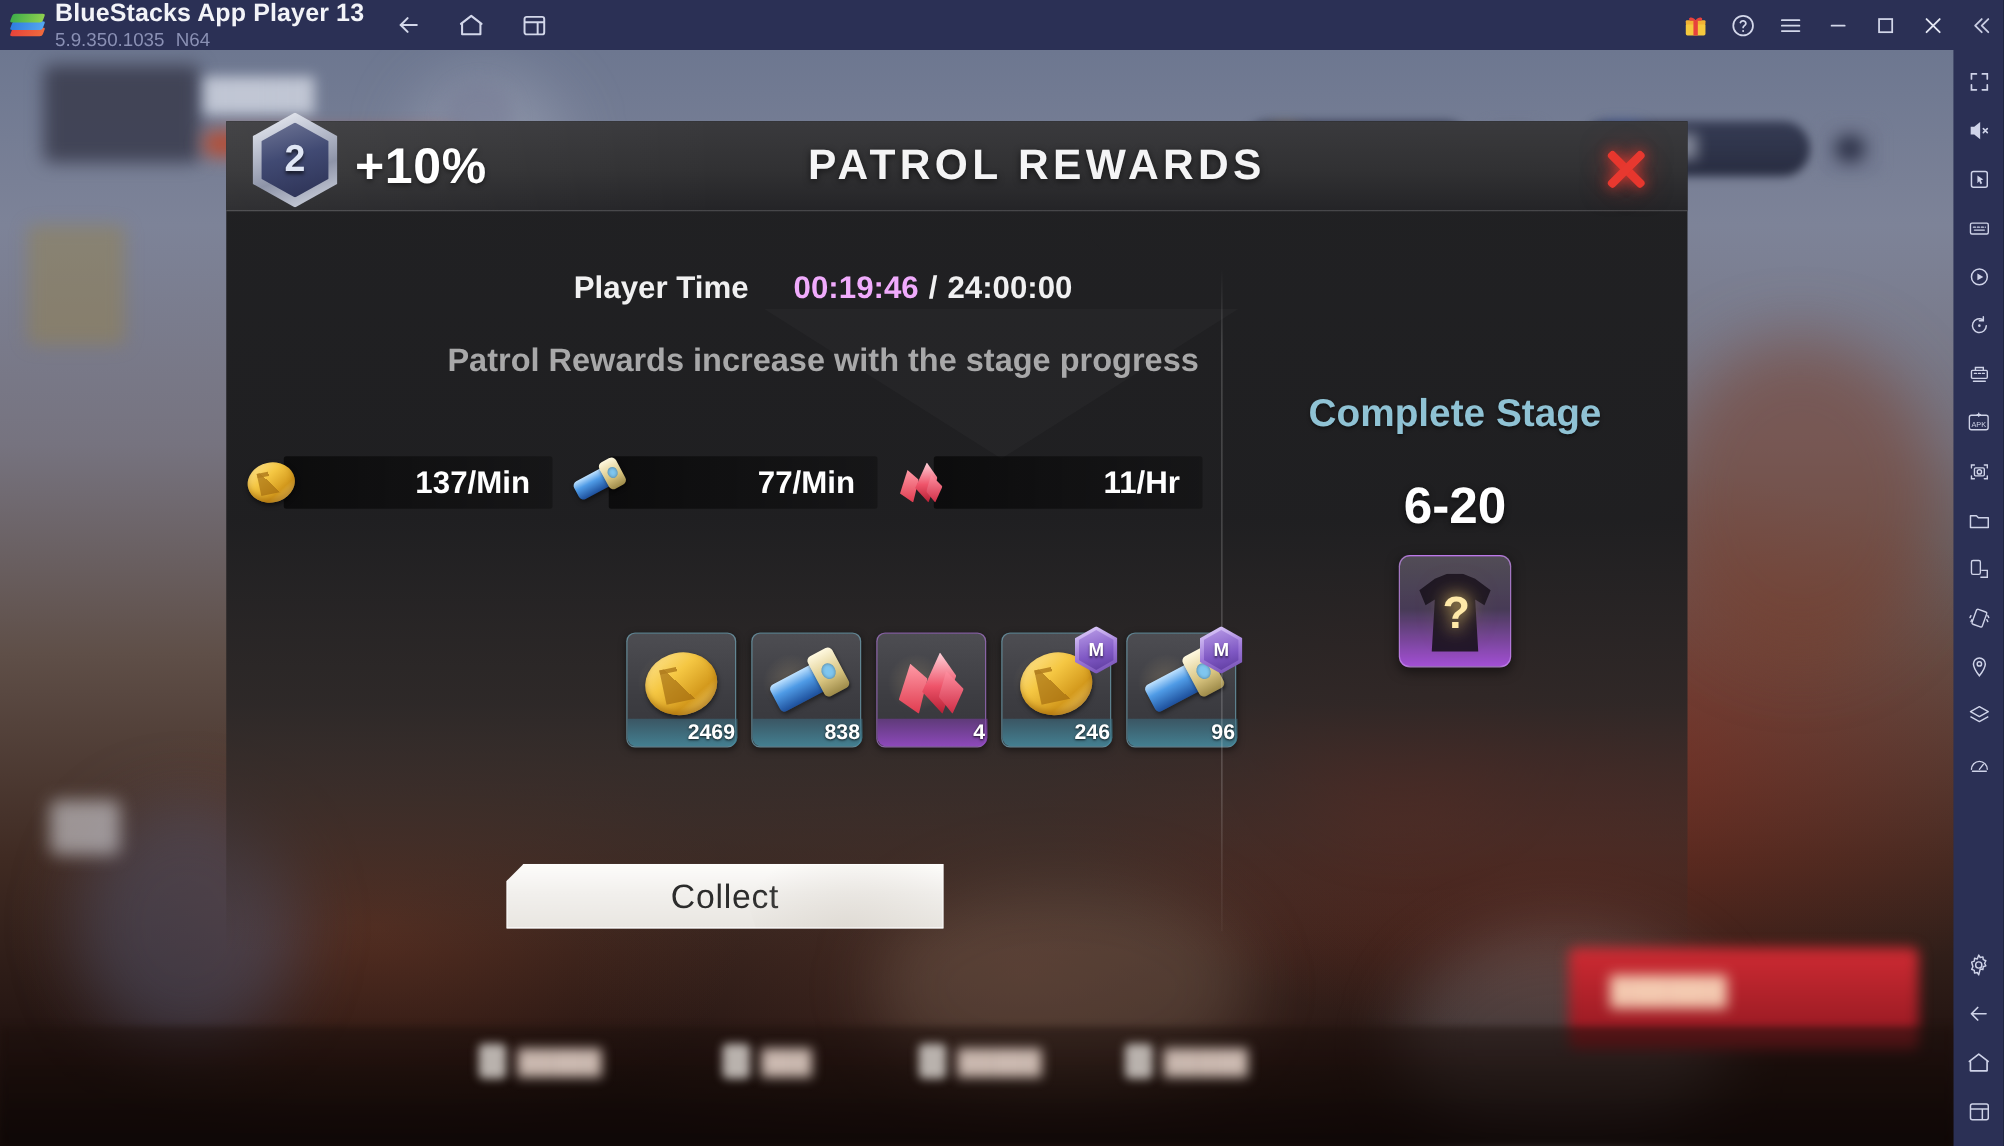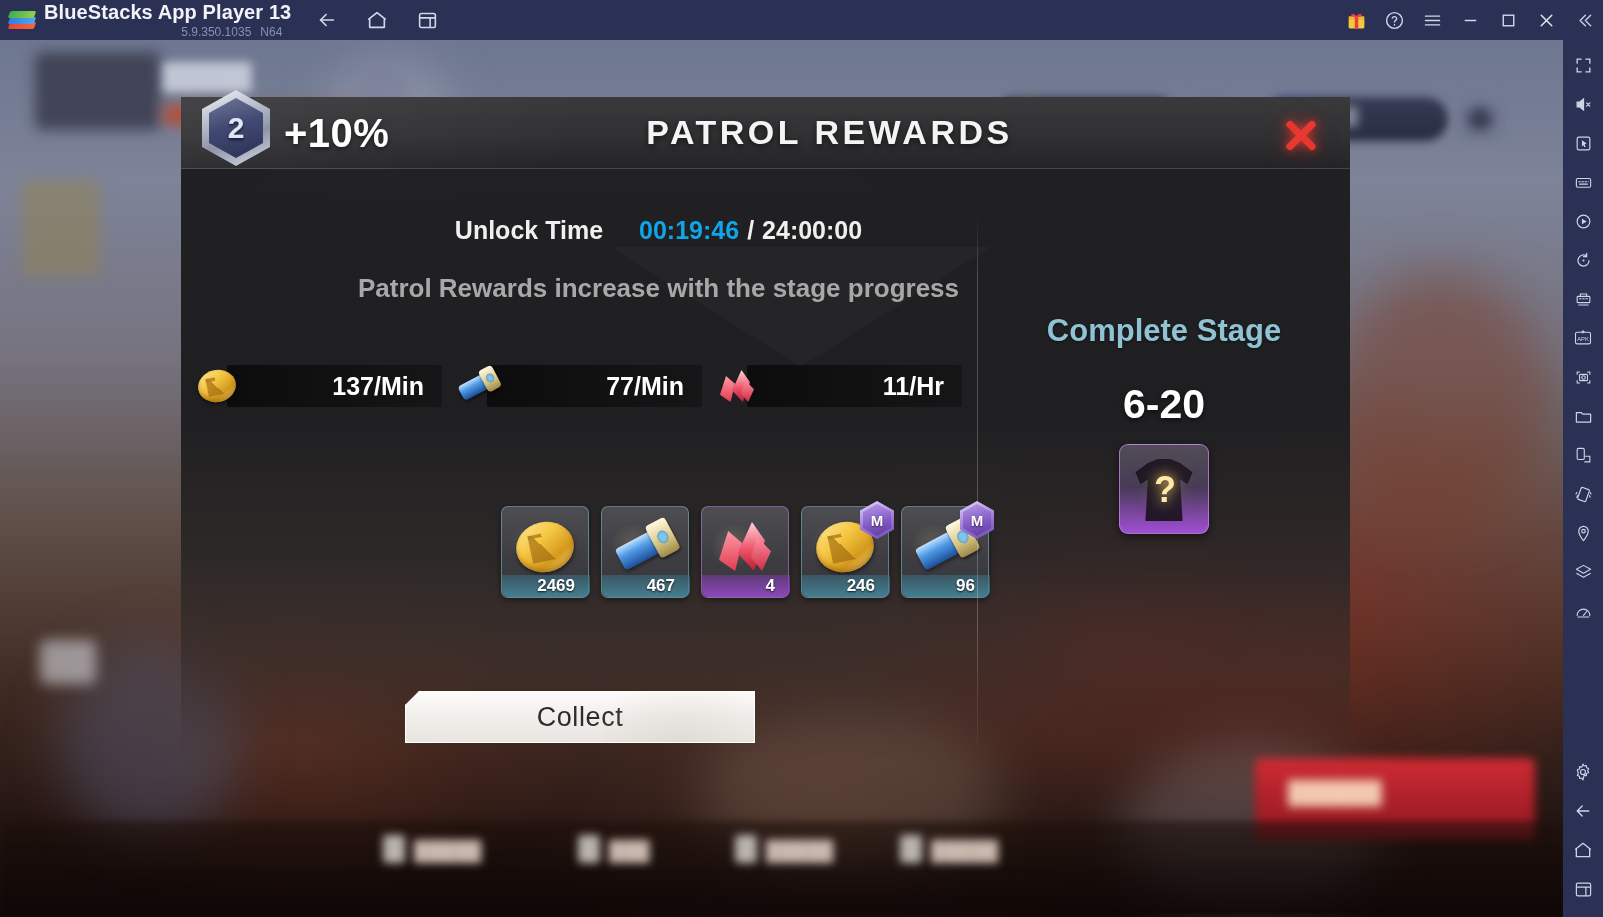--- a/index.html
+++ b/index.html
@@ -15,21 +15,21 @@
   }
   .bs-logo{ width:26px; height:26px; margin-left:9px; margin-right:9px; position:relative; flex:0 0 auto;}
   .bs-logo i{ position:absolute; left:0; display:block; width:26px; height:9px; border-radius:2px;
       transform:skewX(-20deg) scaleY(.78); }
   .bs-logo i:nth-child(1){ top:14px; background:linear-gradient(90deg,#e8433a,#f06a3d); }
   .bs-logo i:nth-child(2){ top:9px; background:linear-gradient(90deg,#2f7de0,#54a6f0); }
   .bs-logo i:nth-child(3){ top:3px; background:linear-gradient(90deg,#3fae4a,#8fd14f); }
 
   .bs-title-wrap{ display:flex; flex-direction:column; justify-content:center; line-height:1;}
   .bs-title{ color:#f2f3f8; font-size:20px; font-weight:bold; letter-spacing:.1px;}
-  .bs-sub{ color:#8a90b4; font-size:12px; margin-top:4px;text-align:right;}
+  .bs-sub{ color:#8a90b4; font-size:15px; margin-top:4px;}
   .bs-sub span{ margin-right:9px; }
 
   .tb-nav{ display:flex; align-items:center; margin-left:18px; gap:14px;}
   .tb-btn{ width:36px;height:30px; display:flex;align-items:center;justify-content:center;
     color:#d3d7ea; border-radius:4px;}
   .tb-right{ position:absolute; right:0; top:0; height:40px; display:flex; align-items:center; }
   .tb-right .tb-btn{ width:38px; }
 
   
   #rail{
@@ -130,21 +130,21 @@
   .close-x:before,.close-x:after{
      content:""; position:absolute; left:4px; top:20px; width:38px; height:7px; border-radius:3px;
      background:#e8382f; box-shadow:0 0 10px rgba(232,56,47,.85), 0 0 22px rgba(232,56,47,.5);
   }
   .close-x:before{ transform:rotate(45deg); }
   .close-x:after{ transform:rotate(-45deg); }
 
   
   .ptime{ position:absolute; left:0; top:119px; width:955px; text-align:center; white-space:nowrap;}
   .ptime .lbl{ color:#f0f0f1; font-size:25px; font-weight:bold; }
-  .ptime .cur{ color:#0ea5e9; font-size:25px; font-weight:bold; margin-left:36px;}
+  .ptime .cur{ color:#f0abfc; font-size:25px; font-weight:bold; margin-left:36px;}
   .ptime .sep{ color:#f0f0f1; font-size:25px; font-weight:bold; }
   .ptime .tot{ color:#f0f0f1; font-size:25px; font-weight:bold; }
 
   .phint{ position:absolute; left:0; top:176px; width:955px; text-align:center;
       color:#a8a8a9; font-size:26px; font-weight:bold; }
 
   .rates{ position:absolute; left:16px; top:268px; width:930px; height:42px; display:flex; }
   .rate{ position:relative; height:42px; flex:0 0 auto; display:flex; align-items:center; }
   .rate .bar{ position:absolute; left:30px; top:0; height:42px; width:215px;
      background:linear-gradient(90deg, rgba(0,0,0,.62), rgba(0,0,0,.30)); border-radius:2px; }
@@ -188,21 +188,21 @@
   
   .cards{ position:absolute; left:320px; top:409px; display:flex; gap:12px; }
   .card{ position:relative; width:88px; height:92px; border-radius:7px;
      background:linear-gradient(180deg,#4d4d52 0%,#3d3d42 55%,#35353a 100%);
      box-shadow:0 2px 6px rgba(0,0,0,.5); overflow:visible; }
   .card .glowdot{ position:absolute; left:8px; top:16px; width:46px;height:46px;border-radius:50%;
      background:radial-gradient(circle, rgba(255,220,150,.18), rgba(255,220,150,0) 70%); }
   .card .art{ position:absolute; left:50%; top:40px; transform:translate(-50%,-50%); }
   .card .qty{ position:absolute; left:0; bottom:0; width:88px; height:22px;
      border-radius:0 0 7px 7px; display:flex; align-items:center; justify-content:flex-end;
-     padding-right:15px; color:#ffffff; font-size:17px; font-weight:bold;
+     padding-right:2px; color:#ffffff; font-size:17px; font-weight:bold;
      text-shadow:0 1px 2px rgba(0,0,0,.8); }
   .q-blue .qty{ background:linear-gradient(180deg, rgba(60,110,130,.55), rgba(70,140,160,.85)); }
   .q-purple .qty{ background:linear-gradient(180deg, rgba(120,60,160,.6), rgba(150,75,200,.9)); }
   .q-blue{ border:1px solid rgba(120,185,205,.55); }
   .q-purple{ border:1px solid rgba(180,120,225,.6); }
 
   .mhex{ position:absolute; right:-6px; top:-6px; width:34px;height:38px; z-index:4;}
   .mhex .o{ position:absolute; inset:0; background:linear-gradient(160deg,#e6d8ff,#9e78d8 55%,#6f4bb0);
      clip-path:polygon(50% 0%,100% 25%,100% 75%,50% 100%,0% 75%,0% 25%); }
   .mhex .i{ position:absolute; left:3px;top:3px;right:3px;bottom:3px;
@@ -324,21 +324,21 @@
         </div>
       </div>
 
       <div class="bonus">+10%</div>
 
       <div class="modal-title">PATROL REWARDS</div>
 
       <div class="close-x"></div>
 
       <div class="ptime">
-        <span class="lbl">Unlock Time</span><span class="cur">00:19:46</span><span class="sep" style="margin:0 8px;">/</span><span class="tot">24:00:00</span>
+        <span class="lbl">Player Time</span><span class="cur">00:19:46</span><span class="sep" style="margin:0 8px;">/</span><span class="tot">24:00:00</span>
       </div>
 
       <div class="phint">Patrol Rewards increase with the stage progress</div>
 
       <div class="rates">
 
         <div class="rate">
           <div class="ic">
             <div class="coin">
                 <div class="disc"></div>
@@ -388,21 +388,21 @@
         </div>
 
         <div class="card q-blue">
           <div class="glowdot"></div>
           <div class="art">
             <div class="tkt tkt-lg">
                 <div class="body"></div>
                 <div class="cap"></div>
               </div>
           </div>
-          <div class="qty">467</div>
+          <div class="qty">838</div>
         </div>
 
         <div class="card q-purple">
           <div class="glowdot"></div>
           <div class="art">
             <div class="gem gem-lg">
                 <b></b>
                 <b></b>
                 <b></b>
               </div>

